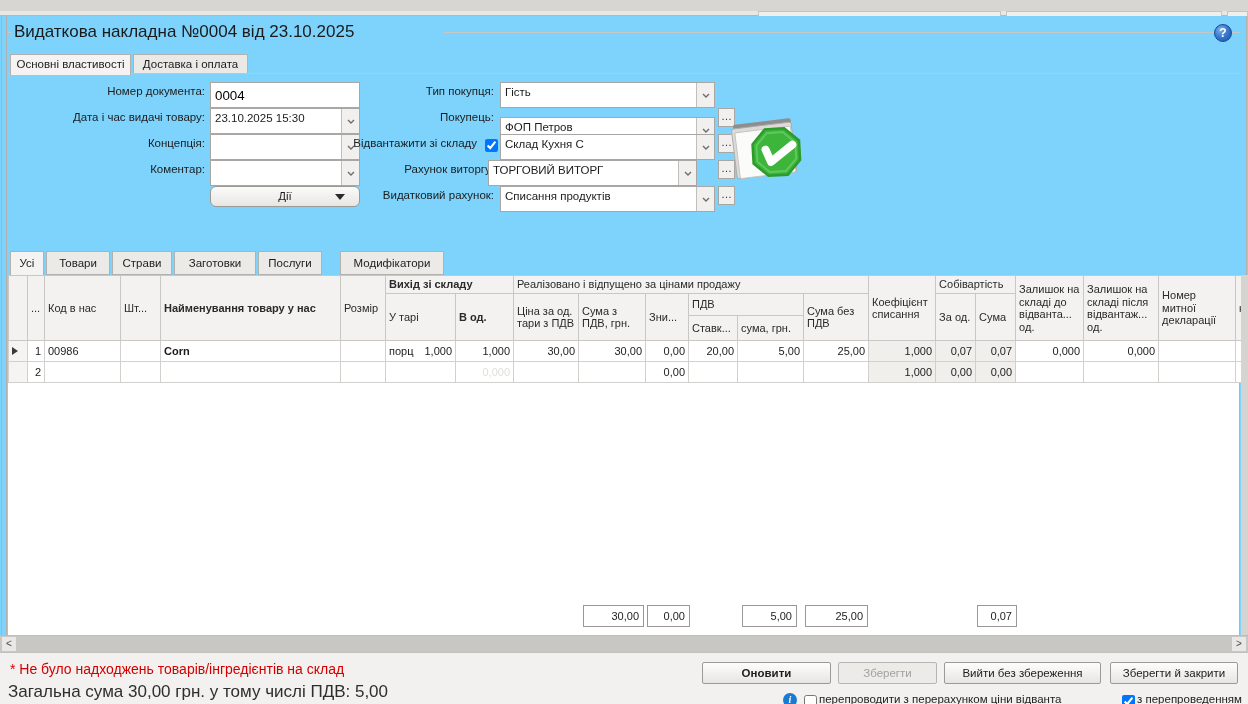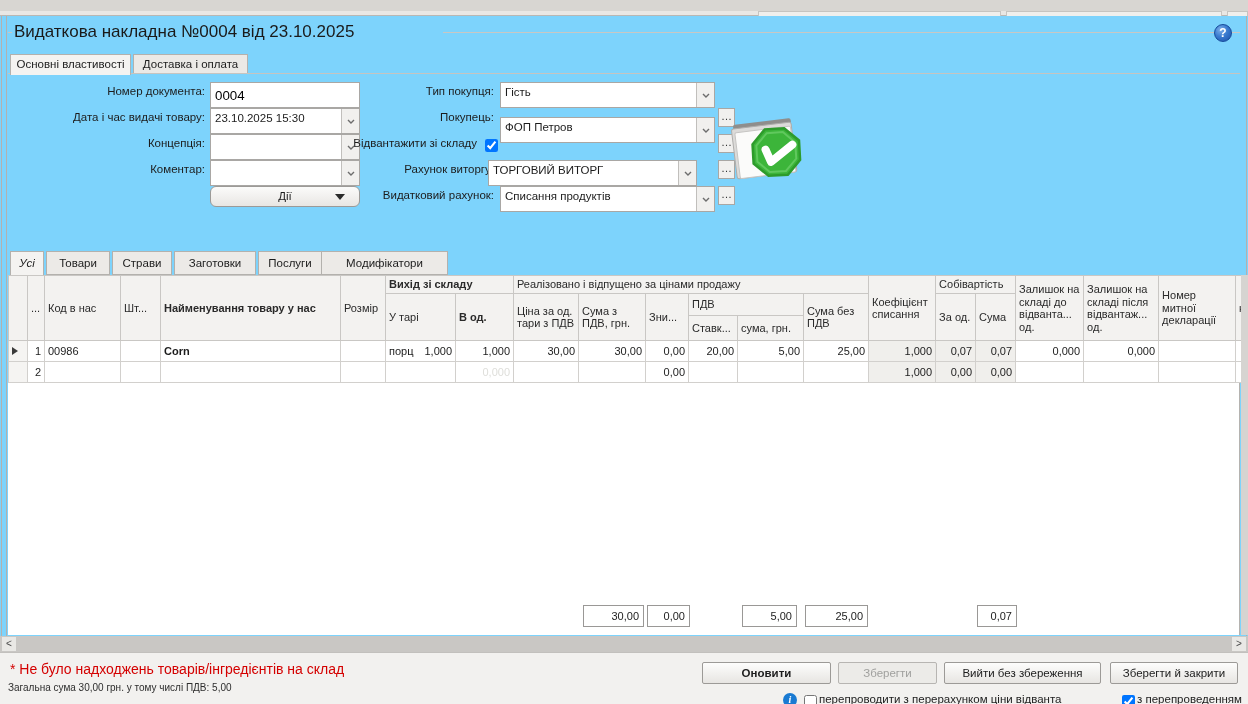--- a/index.html
+++ b/index.html
@@ -33,21 +33,21 @@
     border-left:1px solid #c1bfbc;display:flex;align-items:center;justify-content:center;}
   .dotsbtn{width:17px;height:19px;background:#f1f0ee;border:1px solid #a9a7a4;text-align:center;
     line-height:15px;font-size:11px;color:#333;}
   .actbtn{height:21px;background:linear-gradient(#fbfbfa,#e8e6e3);border:1px solid #9c9a97;
     text-align:center;line-height:19px;}
   .tri-down{display:inline-block;width:0;height:0;border-left:5px solid transparent;
     border-right:5px solid transparent;border-top:6px solid #2b2b2b;}
 
   .ctab{top:240px;height:24px;border:1px solid #b3b1ad;background:#eceae7;text-align:center;
     line-height:22px;}
-  .ctab.active{background:#f4f3f1;border-bottom:none;z-index:3;font-style:italic;}
+  .ctab.active{background:#f4f3f1;border-bottom:none;z-index:3;}
 
   .gridwrap{left:8px;top:264px;width:1232px;height:360px;background:#fff;border-right:1px solid #b5b3b0;}
   table.grid{border-collapse:collapse;table-layout:fixed;width:1233px;font-size:11px;}
   table.grid td{border:1px solid #d2d0cd;padding:1px 3px;overflow:hidden;white-space:normal;}
   table.grid tr.h td{background:#f3f2f0;border-color:#c9c7c4;vertical-align:middle;line-height:12.5px;color:#2a2a2a;}
   tr.r1{height:18px;}tr.r2{height:22px;}tr.r3{height:25px;}
   tr.d{height:21px;background:#fff;}
   tr.d td{white-space:nowrap;line-height:18px;}
   td.num{text-align:right;}
   td.b,.b{font-weight:bold;}
@@ -62,21 +62,21 @@
 
   .totalbox{top:594px;height:22px;background:#fff;border:1px solid #9a9896;text-align:right;
     line-height:20px;font-size:11px;padding-right:4px;}
 
   .hscroll{left:0;top:625px;width:1248px;height:16px;background:#c9c7c4;}
   .scrollbtn{top:626px;width:14px;height:14px;background:#e9e8e5;color:#4a4a4a;font-size:10px;
     line-height:13px;text-align:center;}
 
   .footer{left:0;top:641px;width:1248px;height:58px;background:#f2f1ef;border-top:1px solid #c2c0bd;}
   .warn{left:10px;top:650px;font-size:14px;color:#d40000;}
-  .totline{left:8px;top:671px;font-size:10px;color:#2e2e2e;}
+  .totline{left:8px;top:671px;font-size:17px;color:#2e2e2e;}
   .btn{top:651px;height:22px;background:linear-gradient(#fdfdfc,#e7e5e2);border:1px solid #9c9a97;
     border-radius:2px;text-align:center;line-height:20px;}
   .btn.disabled{color:#a0a09e;border-color:#b7b5b2;background:#ecebe8;}
   .infoicon{left:783px;top:682px;width:14px;height:14px;border-radius:50%;background:#1a7ad2;
     color:#fff;font-size:10px;font-weight:bold;font-family:"Liberation Serif",serif;
     font-style:italic;text-align:center;line-height:14px;}
   .bottomstrip{left:0;top:699px;width:1248px;height:5px;background:#c8c6c3;border-top:1px solid #9e9c99;}
 </style>
 </head>
 <body>
@@ -160,20 +160,28 @@
     <span class="arrow">
         <svg width="8" height="5">
           <path d="M1 1 L4 4 L7 1" stroke="#6d6d6d" fill="none" stroke-width="1.4"></path>
         </svg>
       </span>
   </div>
   <div class="abs dotsbtn" style="left:718px;top:97px;">…</div>
 
   <div class="abs lbl" style="left:300px;top:123px;width:177px;">Відвантажити зі складу</div>
   <input type="checkbox" class="abs" style="left: 481px; top: 125px; width: 13px; height: 13px;" checked="">
+  <div class="abs field combo" style="left:500px;top:123px;width:215px;">
+    <span class="val">Склад Кухня С</span>
+    <span class="arrow">
+        <svg width="8" height="5">
+          <path d="M1 1 L4 4 L7 1" stroke="#6d6d6d" fill="none" stroke-width="1.4"></path>
+        </svg>
+      </span>
+  </div>
   <div class="abs dotsbtn" style="left:718px;top:123px;">…</div>
 
   <div class="abs lbl" style="left:300px;top:149px;width:194px;">Рахунок виторгу:</div>
   <div class="abs field combo" style="left:488px;top:149px;width:209px;">
     <span class="val">ТОРГОВИЙ ВИТОРГ</span>
     <span class="arrow">
         <svg width="8" height="5">
           <path d="M1 1 L4 4 L7 1" stroke="#6d6d6d" fill="none" stroke-width="1.4"></path>
         </svg>
       </span>
@@ -204,21 +212,21 @@
         <path d="M37 44 L46 54 L61 31" fill="none" stroke="#ffffff" stroke-width="8" stroke-linecap="round" stroke-linejoin="round"></path>
       </g>
     </svg>
   </div>
 
   <div class="abs ctab active" style="left:10px;width:34px;"><span>Усі</span></div>
   <div class="abs ctab" style="left:46px;width:64px;"><span>Товари</span></div>
   <div class="abs ctab" style="left:112px;width:60px;"><span>Страви</span></div>
   <div class="abs ctab" style="left:174px;width:82px;"><span>Заготовки</span></div>
   <div class="abs ctab" style="left:258px;width:64px;"><span>Послуги</span></div>
-  <div class="abs ctab" style="left:321px;width:127px;"><span>Модифікатори</span></div>
+  <div class="abs ctab" style="left:340px;width:104px;"><span>Модифікатори</span></div>
 
   <div class="abs gridwrap">
     <table class="grid">
       <colgroup>
         <col style="width:19px">
           <col style="width:17px">
           <col style="width:76px">
           <col style="width:40px">
         <col style="width:180px">
           <col style="width:45px">

